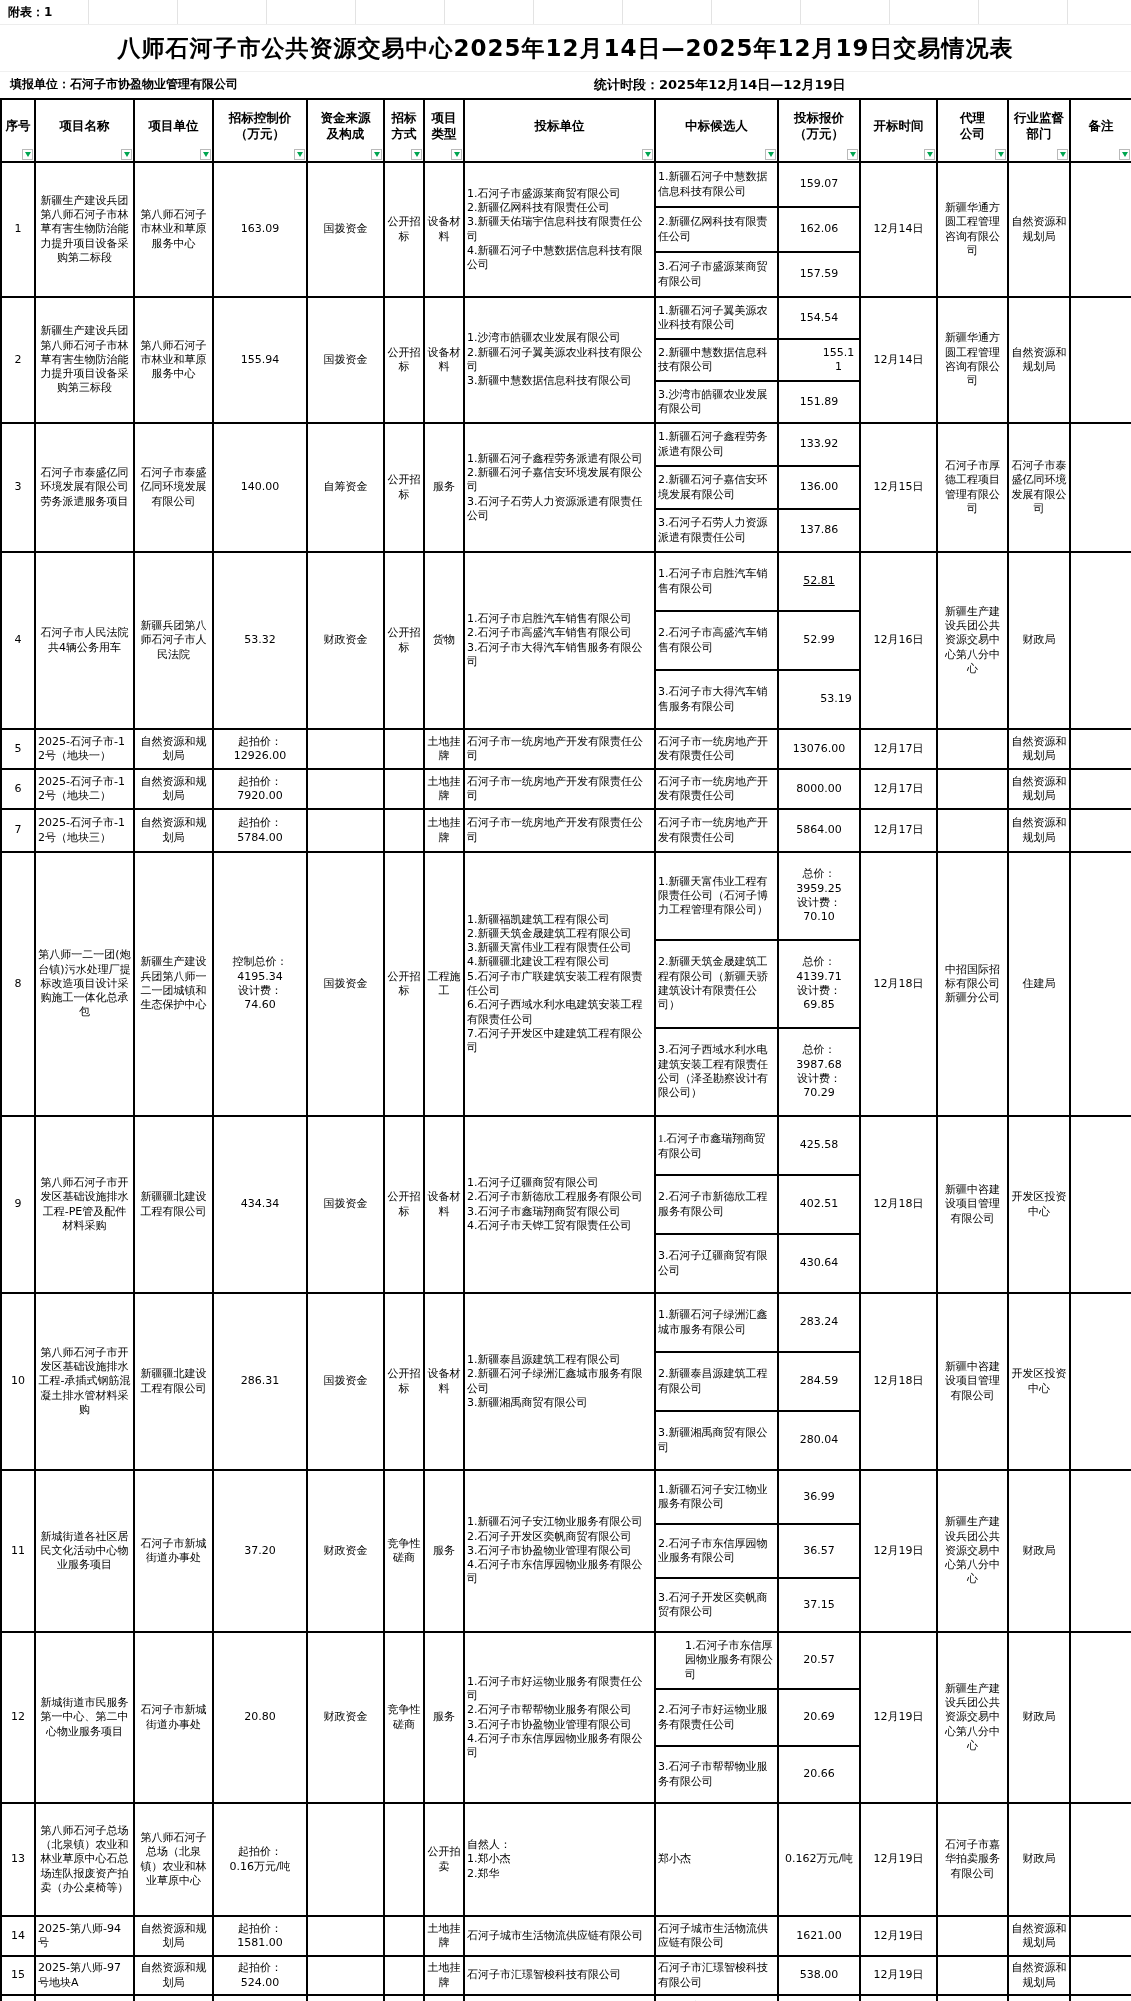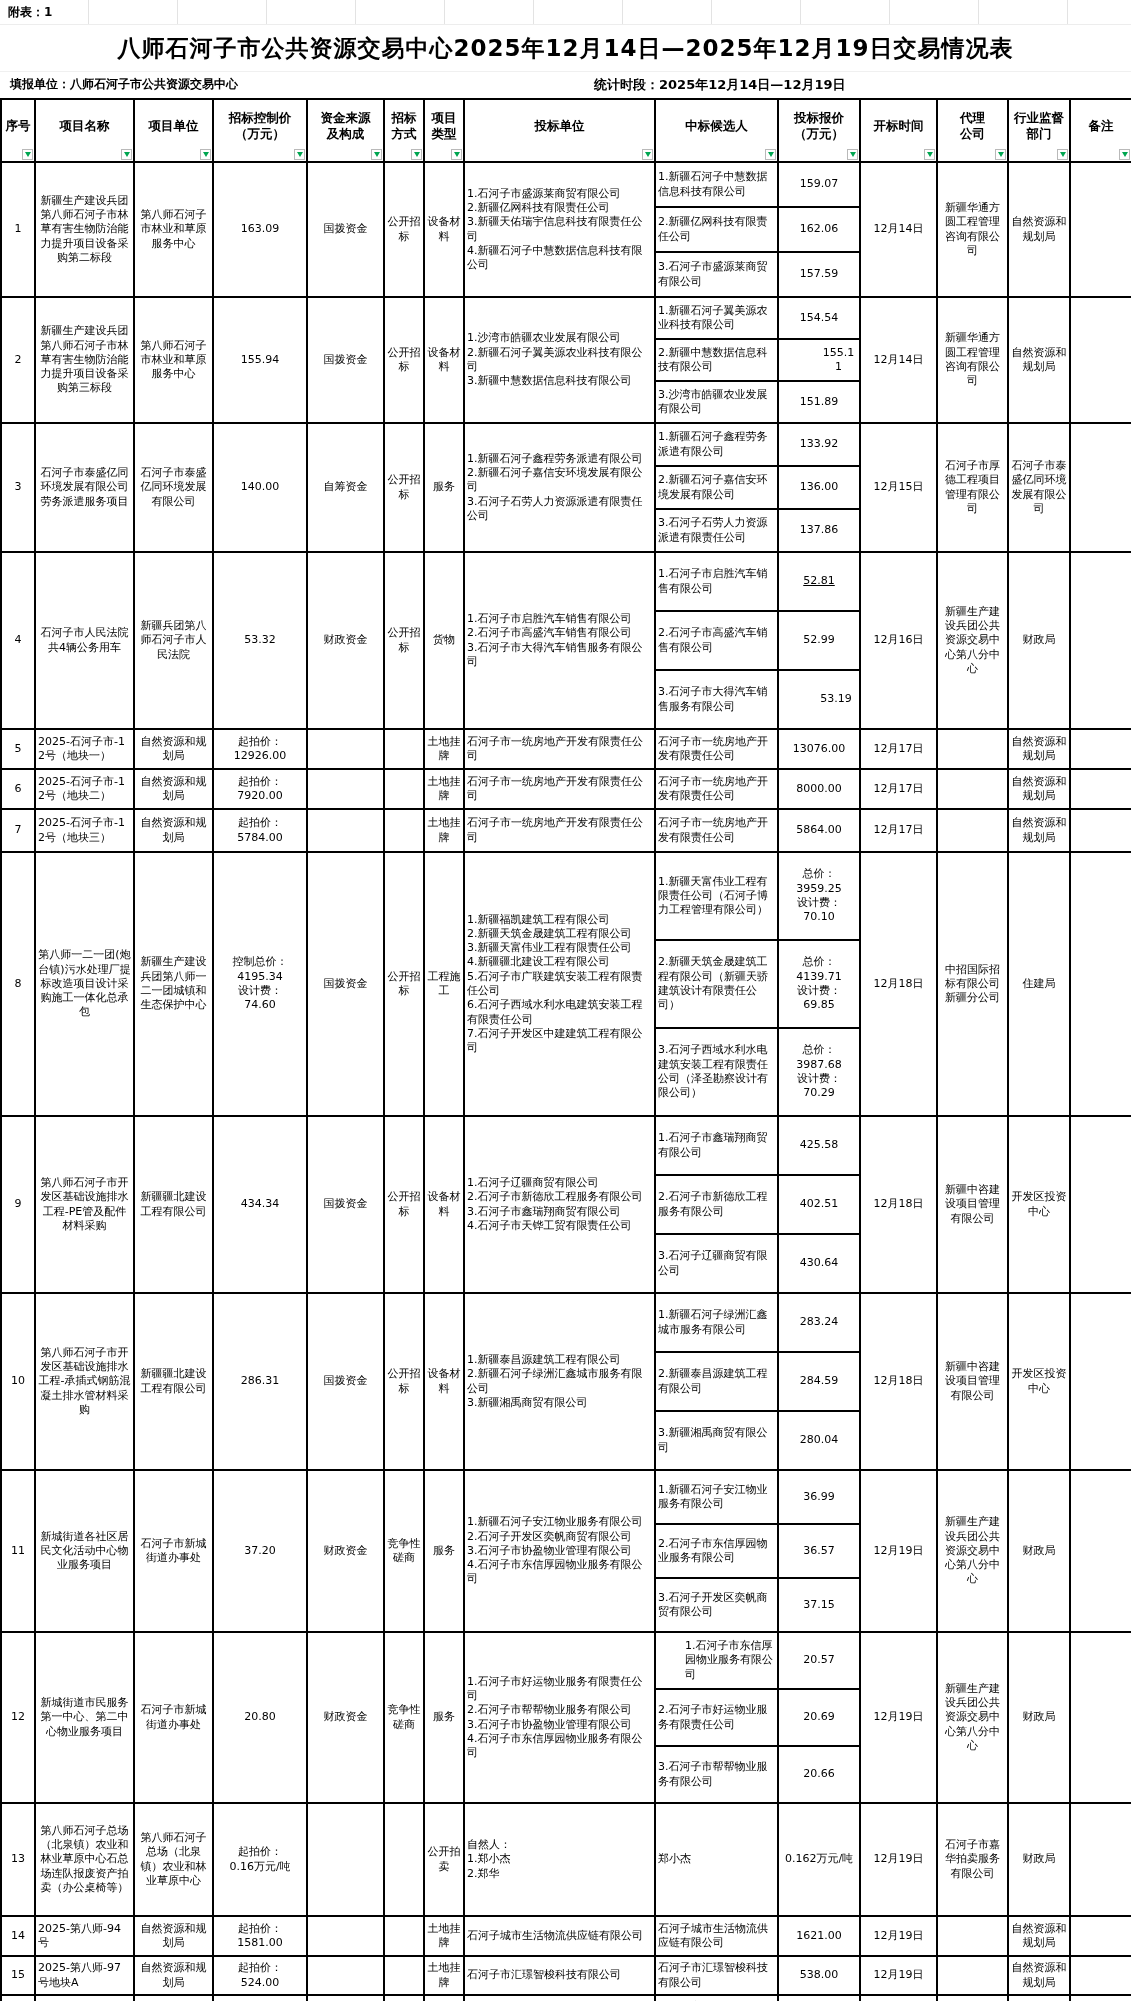--- a/index.html
+++ b/index.html
@@ -53,21 +53,21 @@
 
   <div class="top-strip">
     <span class="attachment-note">附表：1</span>
   </div>
 
   <div class="title-row">
     <span class="page-title">八师石河子市公共资源交易中心2025年12月14日—2025年12月19日交易情况表</span>
   </div>
 
   <div class="meta-row">
-    <span class="meta-left">填报单位：八师石河子市公共资源交易中心</span>
+    <span class="meta-left">填报单位：石河子市协盈物业管理有限公司</span>
     <span class="meta-right">统计时段：2025年12月14日—12月19日</span>
   </div>
 
   <table class="grid">
     <colgroup>
       <col style="width:34px">
         <col style="width:99px">
         <col style="width:79px">
       <col style="width:94px">
         <col style="width:77px">
@@ -310,21 +310,21 @@
           <td rowspan="3" class="c">第八师石河子市开发区基础设施排水工程-PE管及配件材料采购</td>
           <td rowspan="3" class="c">新疆疆北建设工程有限公司</td>
           <td rowspan="3" class="c pre">434.34</td>
           <td rowspan="3" class="c">国拨资金</td>
           <td rowspan="3" class="c">公开招标</td>
           <td rowspan="3" class="c">设备材料</td>
           <td rowspan="3" class="al pre">1.石河子辽疆商贸有限公司
 2.石河子市新德欣工程服务有限公司
 3.石河子市鑫瑞翔商贸有限公司
 4.石河子市天铧工贸有限责任公司</td>
-          <td class="al" style="height: 55px;">1.石河子市鑫瑞翔商贸有限公司</td>
+          <td class="al" style="height: 55px; font-family: Liberation Serif, serif;">1.石河子市鑫瑞翔商贸有限公司</td>
           <td class="c pre" style="height: 55px;">425.58</td>
           <td rowspan="3" class="c">12月18日</td>
           <td rowspan="3" class="c">新疆中咨建设项目管理有限公司</td>
           <td rowspan="3" class="c">开发区投资中心</td>
           <td rowspan="3" class="c"></td>
         </tr>
         <tr>
           <td class="al" style="height: 55px;">2.石河子市新德欣工程服务有限公司</td>
           <td class="c pre" style="height: 55px;">402.51</td>
         </tr>

